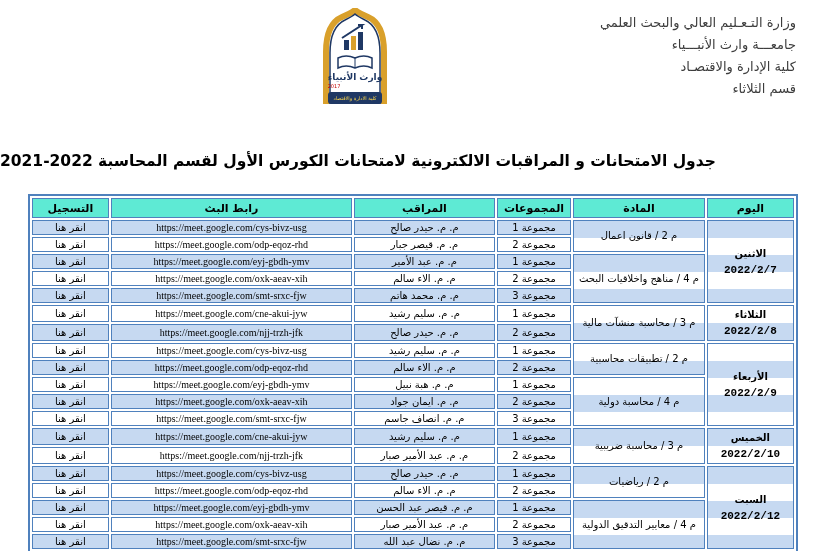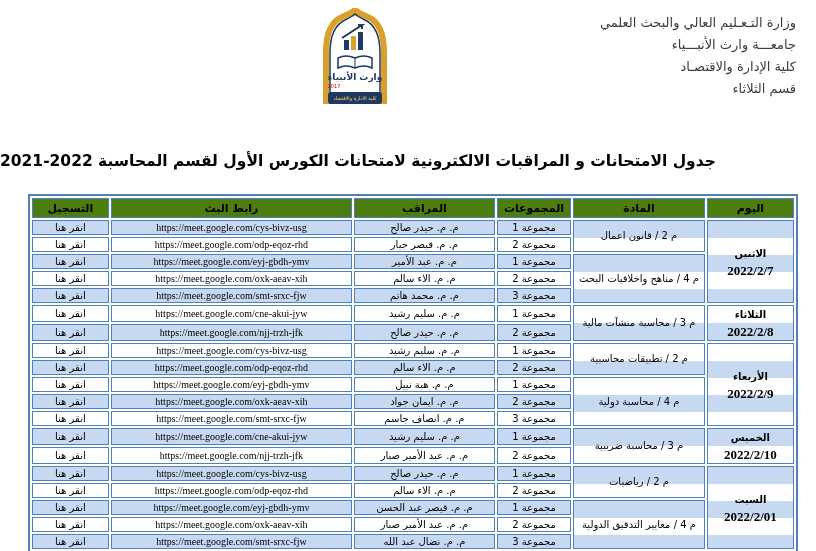--- a/index.html
+++ b/index.html
@@ -11,29 +11,29 @@
   .logo{position:absolute;left:318px;top:8px;width:74px;height:102px;}
   
   .title{position:absolute;top:152px;left:0;width:100%;text-align:left;direction:rtl;
          font-weight:bold;font-size:15.5px;color:#000;}
   
   table.sched{position:absolute;top:194px;left:28px;width:770px;table-layout:fixed;
         border-collapse:separate;border-spacing:2px;background:#fff;
         border:2px solid #4f81bd;direction:rtl;}
   table.sched th, table.sched td{border:1px solid #4f81bd;text-align:center;vertical-align:middle;
         padding:0 2px;overflow:hidden;white-space:nowrap;}
-  table.sched th{height:18px;background:#4d7c0f;font-weight:bold;font-size:11px;color:#000;}
+  table.sched th{height:18px;background:#5eead4;font-weight:bold;font-size:11px;color:#000;}
   table.sched td{height:13px;font-size:10px;color:#000;line-height:1.15;}
   td.cb{background:#c6d9f1;}
   td.cw{background:#ffffff;}
   td.merged-b{background:repeating-linear-gradient(to bottom,#c6d9f1 0 17px,#ffffff 17px 34px);vertical-align:top;}
   td.merged-w{background:repeating-linear-gradient(to bottom,#ffffff 0 17px,#c6d9f1 17px 34px);vertical-align:top;}
   td.daycell{font-weight:bold;font-size:10.5px;margin-left:35px;}
   td.daycell .dlabel{line-height:17px;font-family:"DejaVu Sans",sans-serif;}
-  td.daycell .ddate{line-height:17px;font-family:Liberation Serif, serif;font-size:13px;}
+  td.daycell .ddate{line-height:17px;font-family:Liberation Mono, monospace;font-size:11px;}
   td.subjcell{font-size:10px;line-height:17px;}
   td.linkcell{direction:ltr;text-align:left;padding-left:6px;
         font-family:"Liberation Serif",serif;font-size:11px;}
   td.regcell{font-size:10px;}
 </style>
 </head>
 <body>
 
 <div class="page">
 
@@ -193,21 +193,21 @@
       <tr>
         <td class="cw">مجموعة 2</td>
         <td class="cw">م. م. عبد الأمير صبار</td>
         <td class="cw linkcell">https://meet.google.com/njj-trzh-jfk</td>
         <td class="cw regcell">انقر هنا</td>
       </tr>
 
       <tr>
         <td class="daycell merged-b" rowspan="5">
           <div class="dlabel">السبت</div>
-          <div class="ddate">2022/2/01</div>
+          <div class="ddate">2022/2/12</div>
         </td>
         <td class="subjcell merged-b" rowspan="2">م 2 / رياضيات</td>
         <td class="cb">مجموعة 1</td>
         <td class="cb">م. م. حيدر صالح</td>
         <td class="cb linkcell">https://meet.google.com/cys-bivz-usg</td>
         <td class="cb regcell">انقر هنا</td>
       </tr>
       <tr>
         <td class="cw">مجموعة 2</td>
         <td class="cw">م. م. الاء سالم</td>

